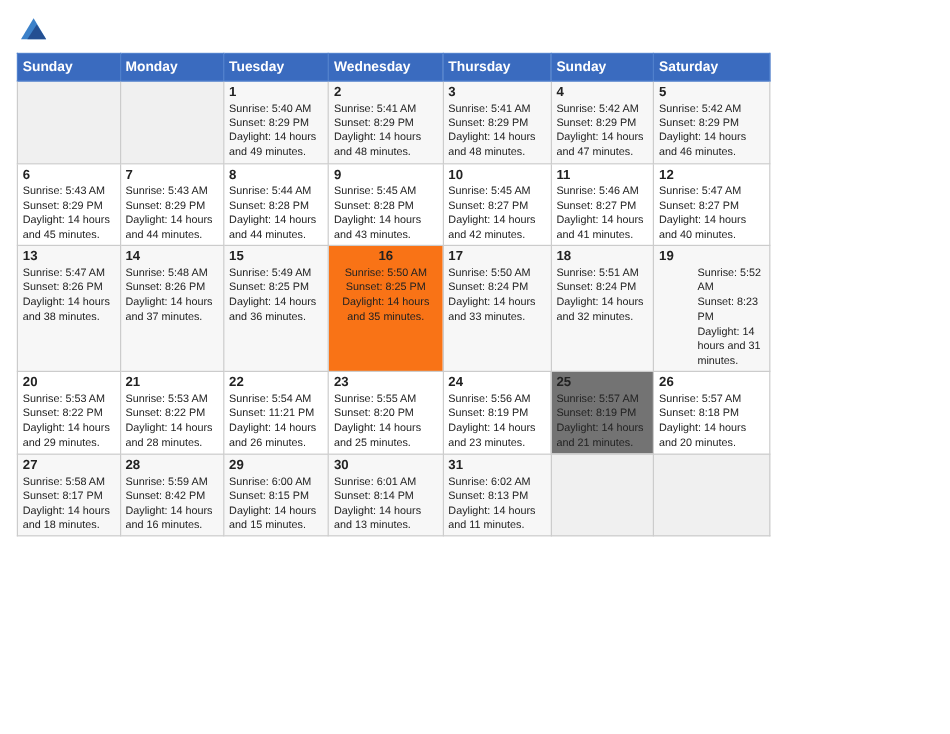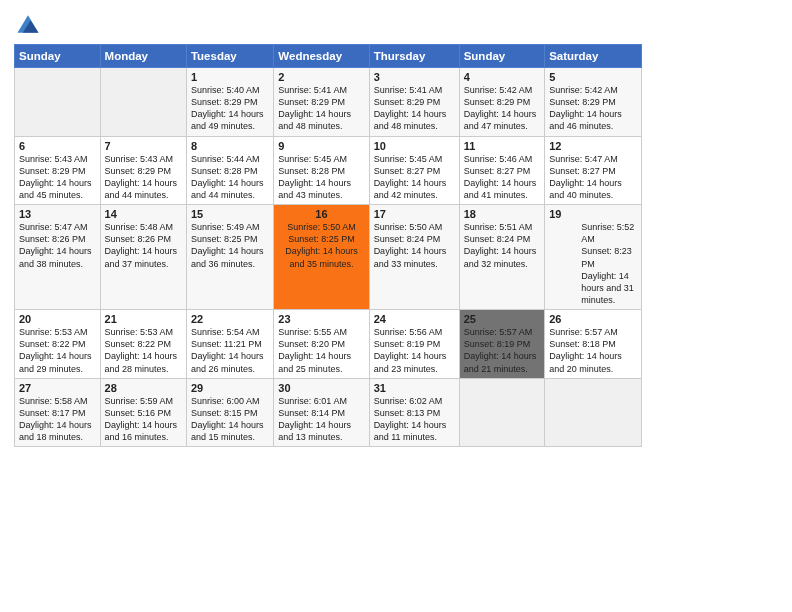--- a/index.html
+++ b/index.html
@@ -296,21 +296,21 @@
         <tr>
           <td style="background: rgb(247, 247, 247);">
             <span class="day-num">27</span>
             <div class="cell-text" style="white-space: pre-line;">Sunrise: 5:58 AM
 Sunset: 8:17 PM
 Daylight: 14 hours and 18 minutes.</div>
           </td>
           <td style="background: rgb(247, 247, 247);">
             <span class="day-num">28</span>
             <div class="cell-text" style="white-space: pre-line;">Sunrise: 5:59 AM
-Sunset: 5:16 PM
+Sunset: 8:42 PM
 Daylight: 14 hours and 16 minutes.</div>
           </td>
           <td style="background: rgb(247, 247, 247);">
             <span class="day-num">29</span>
             <div class="cell-text" style="white-space: pre-line;">Sunrise: 6:00 AM
 Sunset: 8:15 PM
 Daylight: 14 hours and 15 minutes.</div>
           </td>
           <td style="background: rgb(247, 247, 247);">
             <span class="day-num">30</span>

